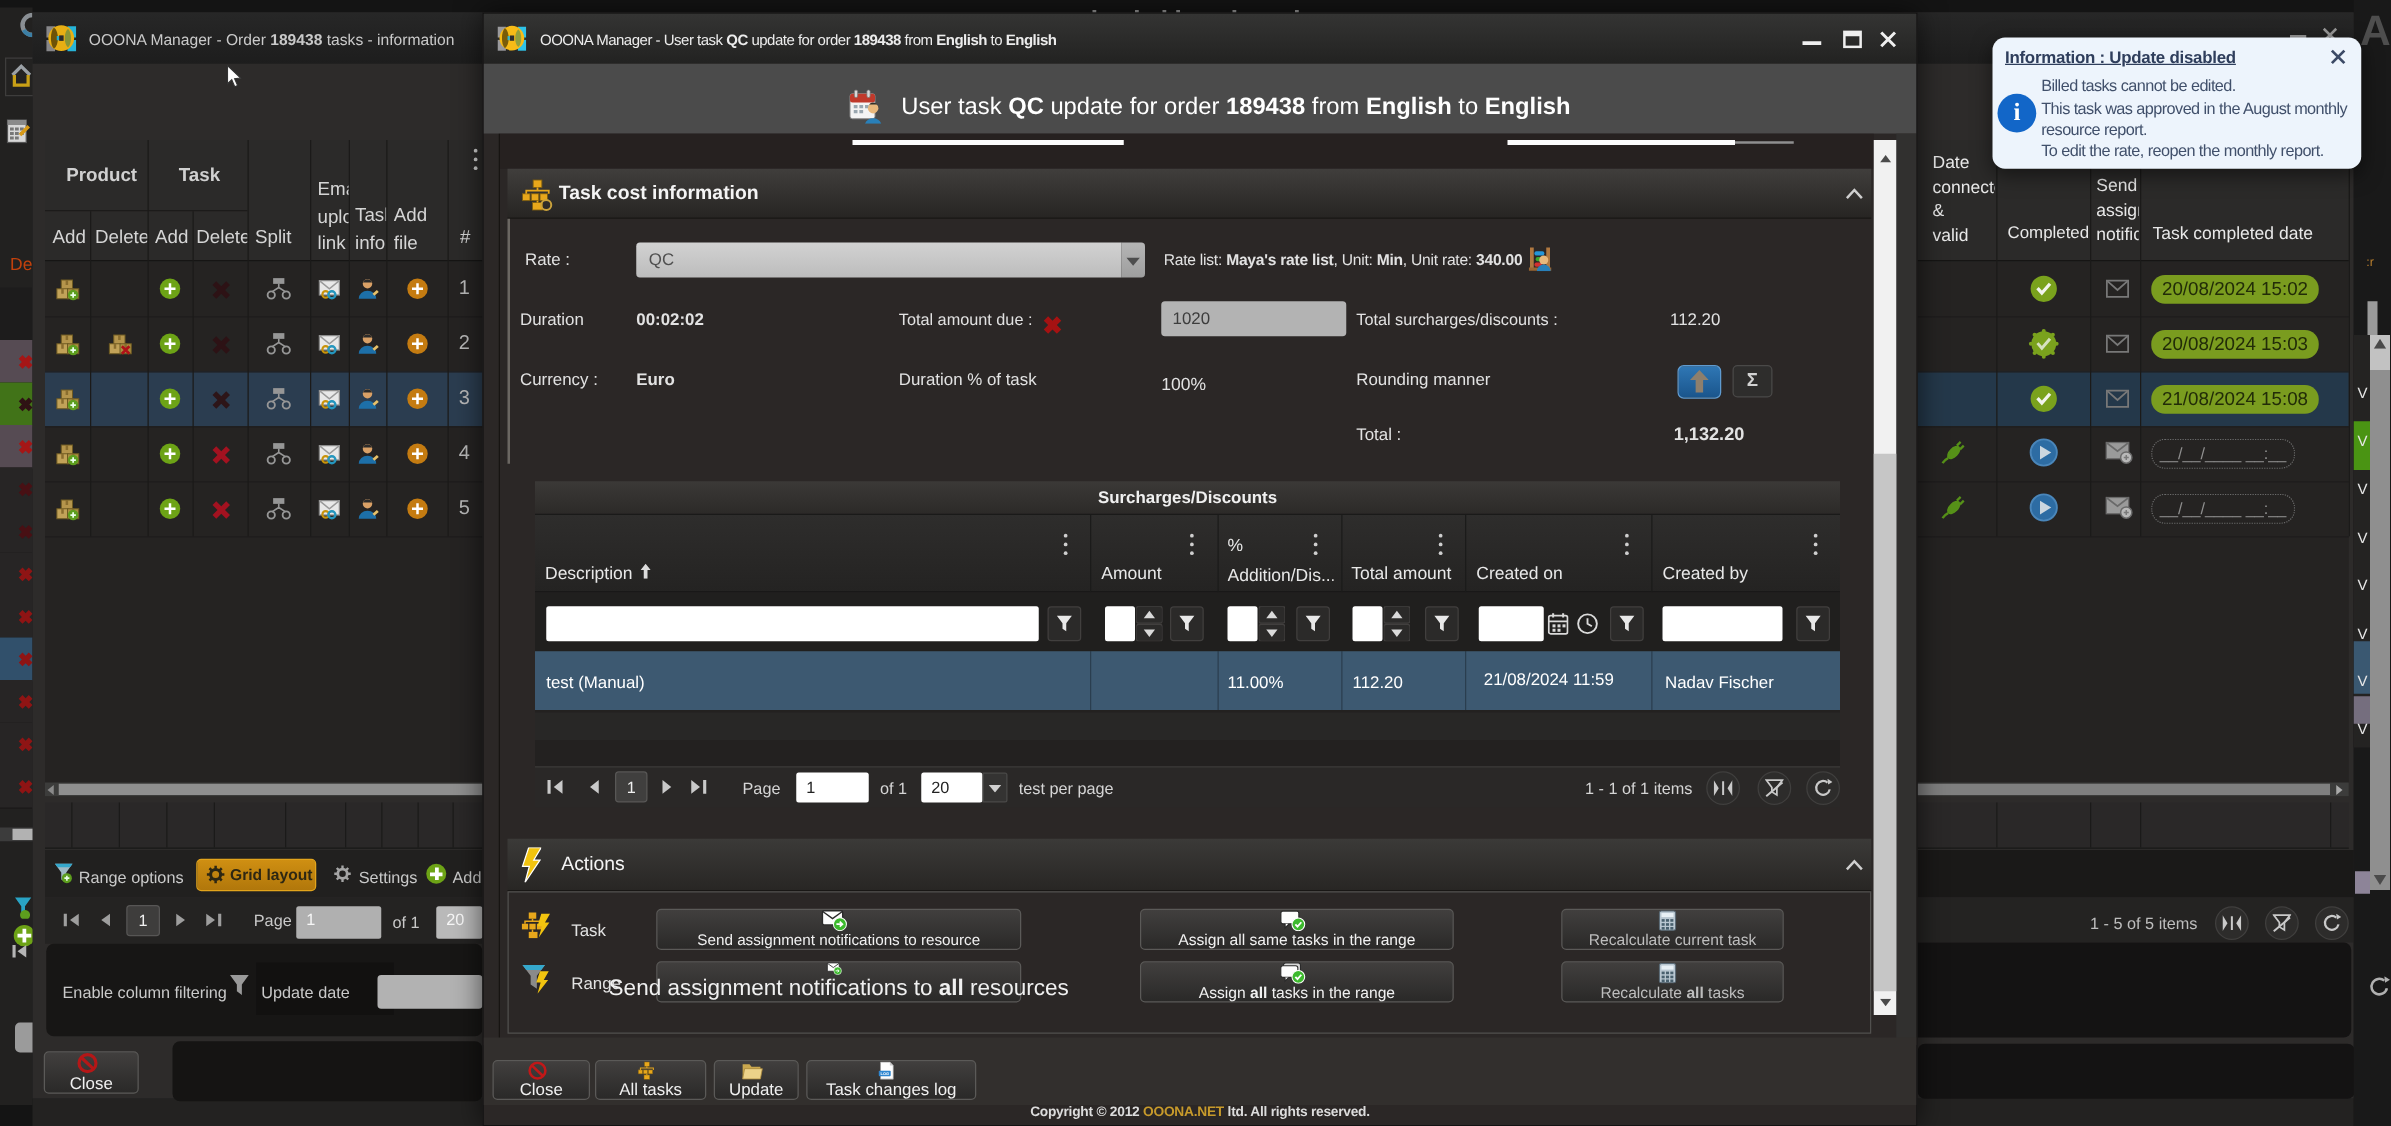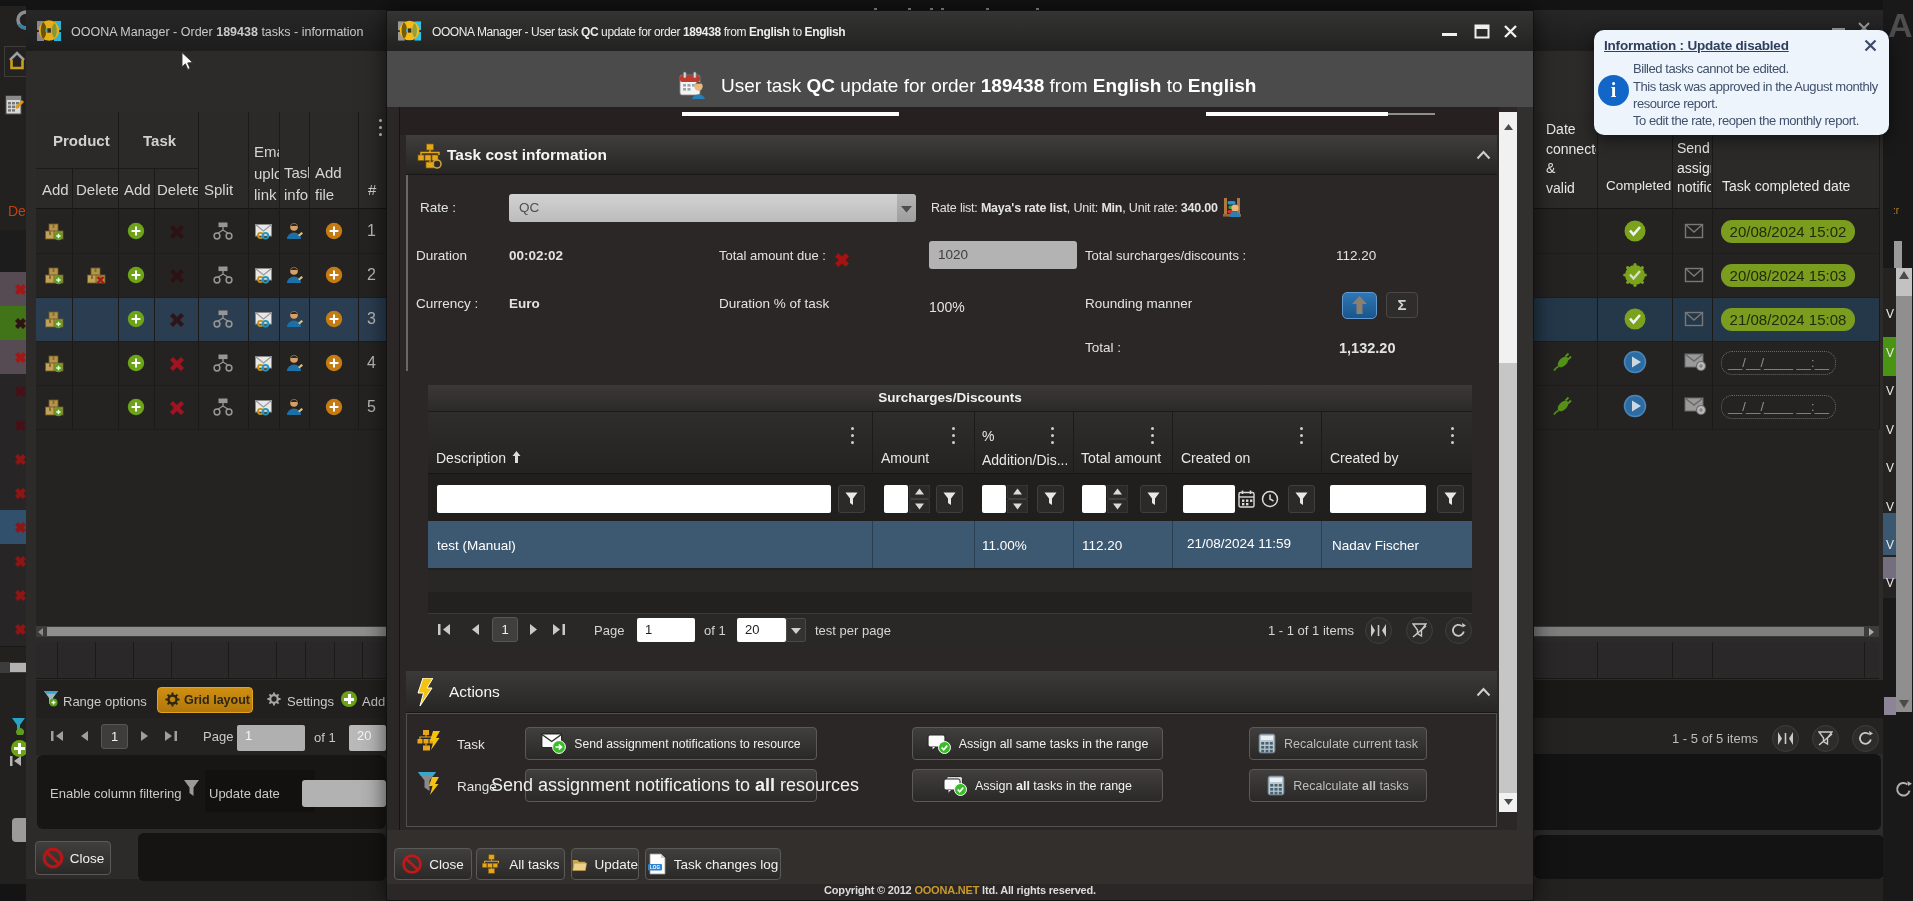--- a/index.html
+++ b/index.html
@@ -2,21 +2,21 @@
 <html><head>
 <meta charset="utf-8">
 <style>
   html,body{margin:0;padding:0;width:1913px;height:901px;background:#141414;overflow:hidden;
     font-family:"Liberation Sans",sans-serif;}
   .a{position:absolute;}
   b{font-weight:bold;}
   .lbl{position:absolute;font-size:13.5px;color:#e2e2e2;white-space:nowrap;}
   .btn{position:absolute;background:linear-gradient(#413f3e,#2a2928);border:1px solid #5b5a58;
     border-radius:4px;color:#f0f0f0;font-size:12.5px;display:flex;align-items:center;
-    justify-content:center;box-sizing:border-box;white-space:nowrap;}
+    justify-content:center;box-sizing:border-box;white-space:nowrap;flex-direction:column;}
   .fbtn{position:absolute;width:27px;height:28px;background:#2b2a29;border:1px solid #413f3e;
     border-radius:3px;box-sizing:border-box;display:flex;align-items:center;justify-content:center;}
   .winput{position:absolute;background:#fff;border-radius:2px;font-size:13px;color:#222;}
   .kebab{position:absolute;width:3px;}
   .kebab i{display:block;width:3px;height:3px;border-radius:50%;background:#cfcfcf;margin-bottom:4px;}
   .hdrcell{position:absolute;font-size:14px;color:#e8e8e8;white-space:nowrap;overflow:hidden;}
   .pgico{position:absolute;}
   .circbtn{position:absolute;width:27px;height:27px;border-radius:50%;background:#2d2c2b;
     border:1px solid #403f3e;box-sizing:border-box;display:flex;align-items:center;justify-content:center;}
 </style>

